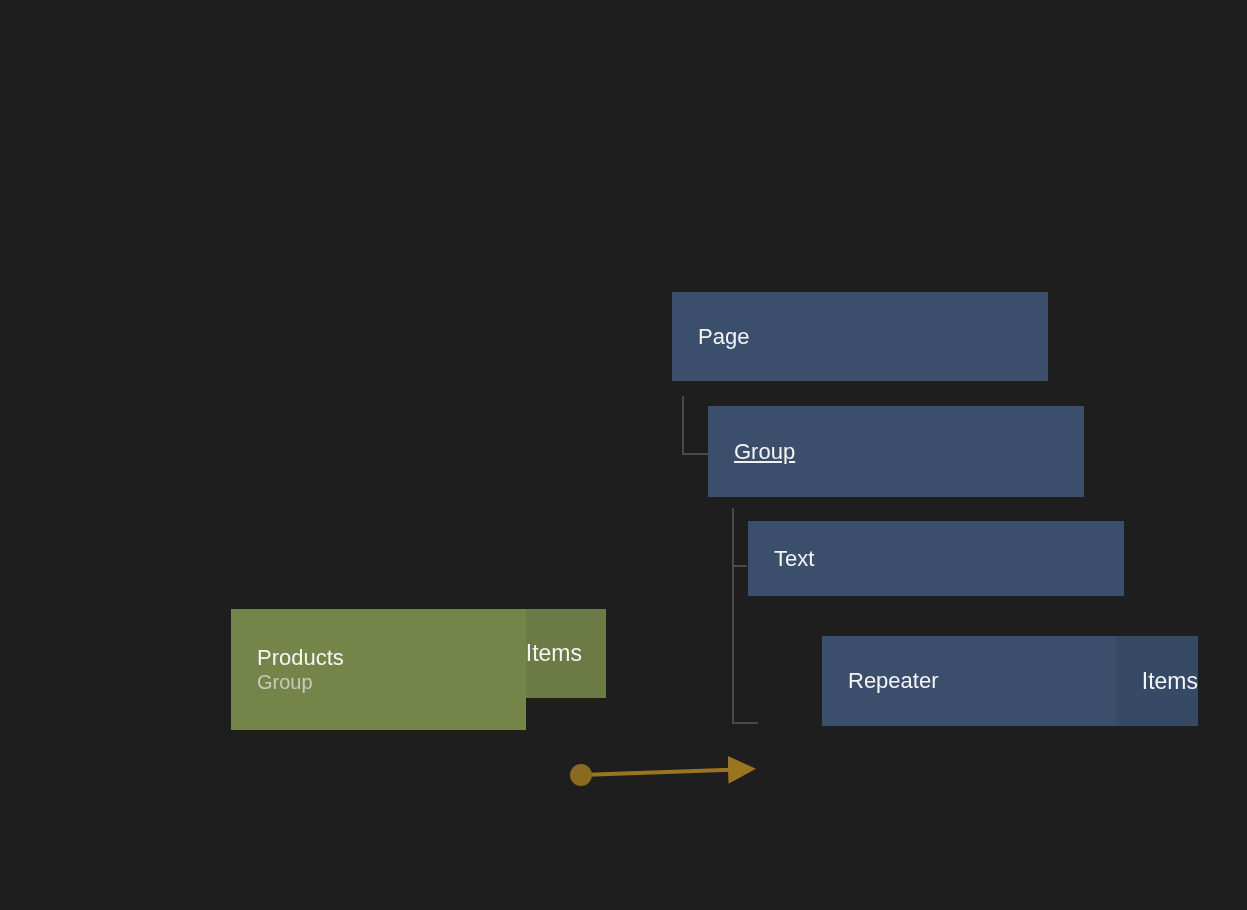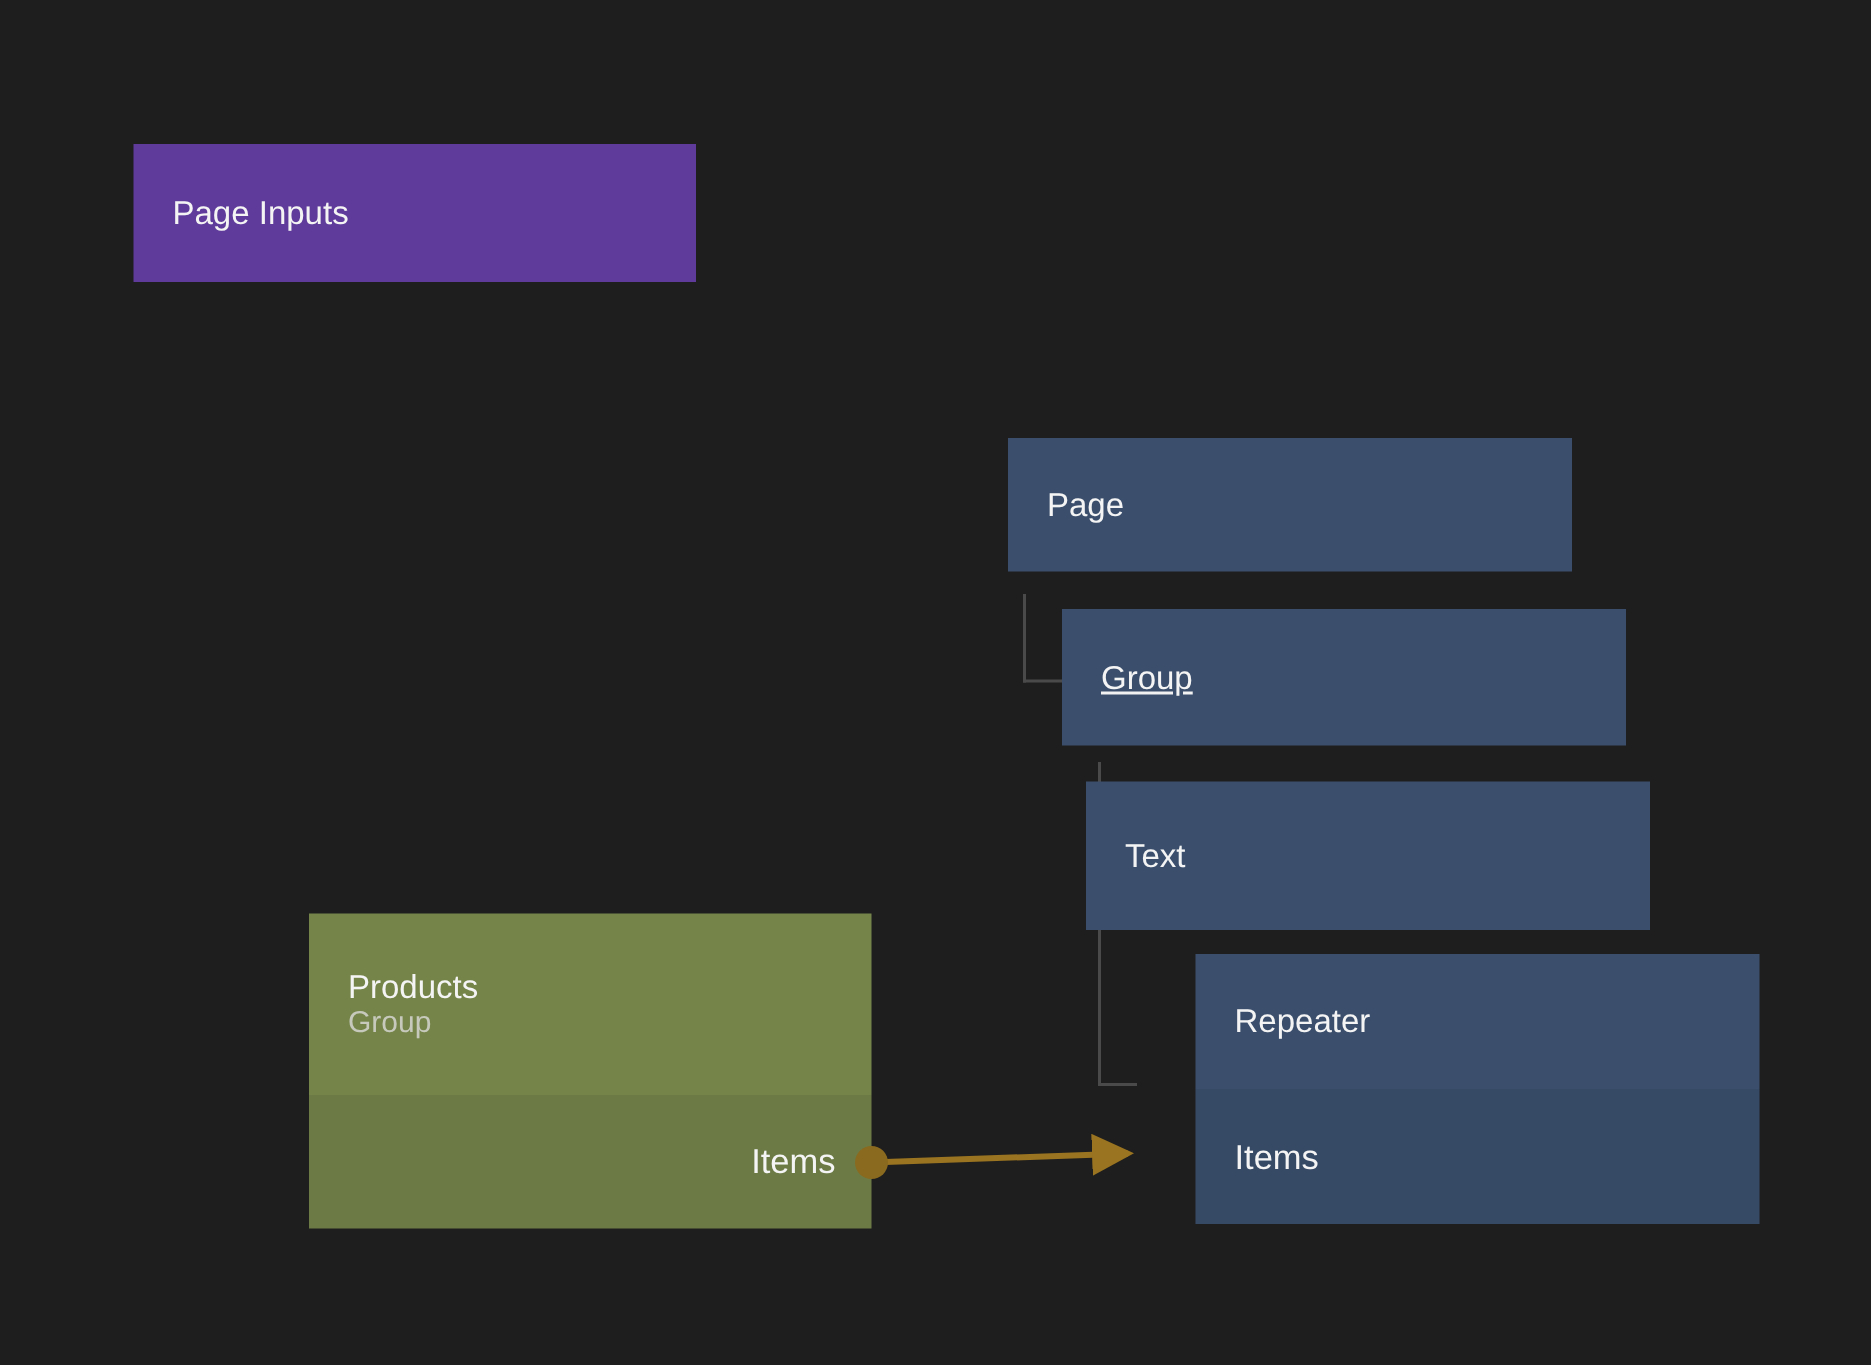--- a/index.html
+++ b/index.html
@@ -53,21 +53,22 @@
   .node-blue {
     background: #3b4f6d;
     padding-left: 26px;
   }
 
   
   .node-composite {
     position: absolute;
     box-sizing: border-box;
     display: flex;
-    flex-direction: column;
+    flex-direction: row;
+    margin-left: 25px;
   }
   .comp-head {
     flex: 1 1 auto;
     display: flex;
     align-items: center;
     padding-left: 26px;
   }
   .comp-port {
     display: flex;
     align-items: center;
@@ -125,33 +126,30 @@
 
 <div id="canvas">
 
   <div class="tree-line v" style="left:682px; top:396px; height:59px;"></div>
   <div class="tree-line h" style="left:682px; top:453px; width:26px;"></div>
 
   <div class="tree-line v" style="left:732px; top:508px; height:216px;"></div>
   <div class="tree-line h" style="left:732px; top:565px; width:15px;"></div>
   <div class="tree-line h" style="left:732px; top:722px; width:26px;"></div>
 
-  <div class="node node-inputs" style="left:89px; top:96px; width:375px; height:92px;">
-    <div class="node-title">Page Inputs</div>
-  </div>
 
   <div class="node node-blue" style="left:672px; top:292px; width:376px; height:89px;">
     <div class="node-title">Page</div>
   </div>
 
   <div class="node node-blue" style="left:708px; top:406px; width:376px; height:91px;text-decoration:underline;">
     <div class="node-title">Group</div>
   </div>
 
-  <div class="node node-blue" style="left:724px; top:521px; width:376px; height:99px;">
+  <div class="node node-blue" style="left:748px; top:521px; width:376px; height:75px;">
     <div class="node-title">Text</div>
   </div>
 
   <div class="node-composite repeater" style="left:797px; top:636px; width:376px; height:180px;">
     <div class="comp-head" style="height:90px;">
       <span class="node-title">Repeater</span>
     </div>
     <div class="comp-port" style="height:90px;">
       <span class="port-label">Items</span>
     </div>

